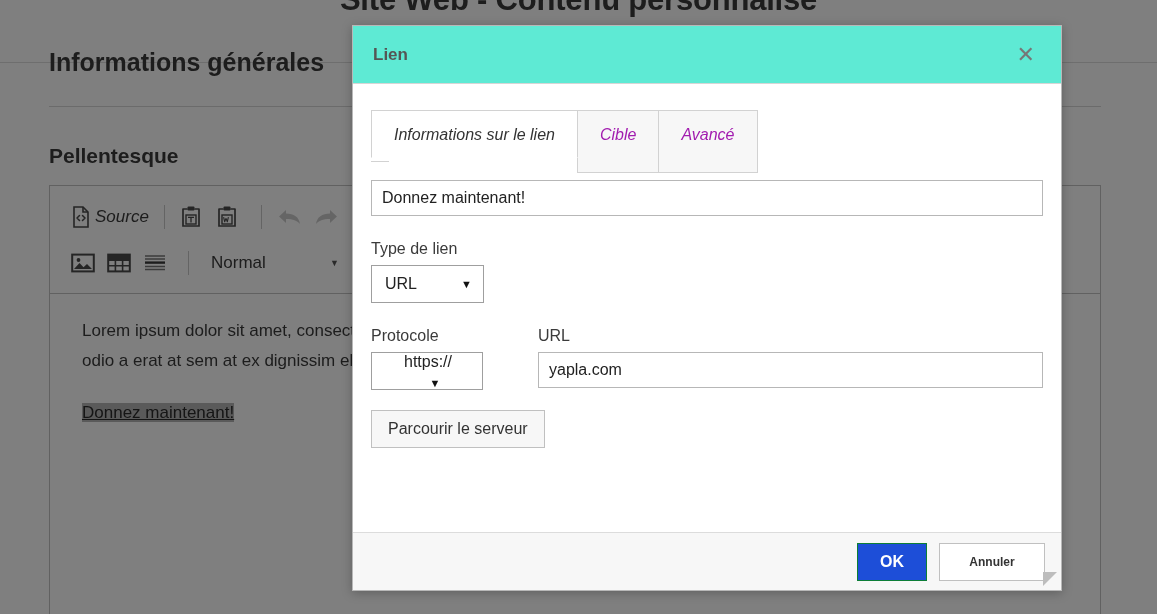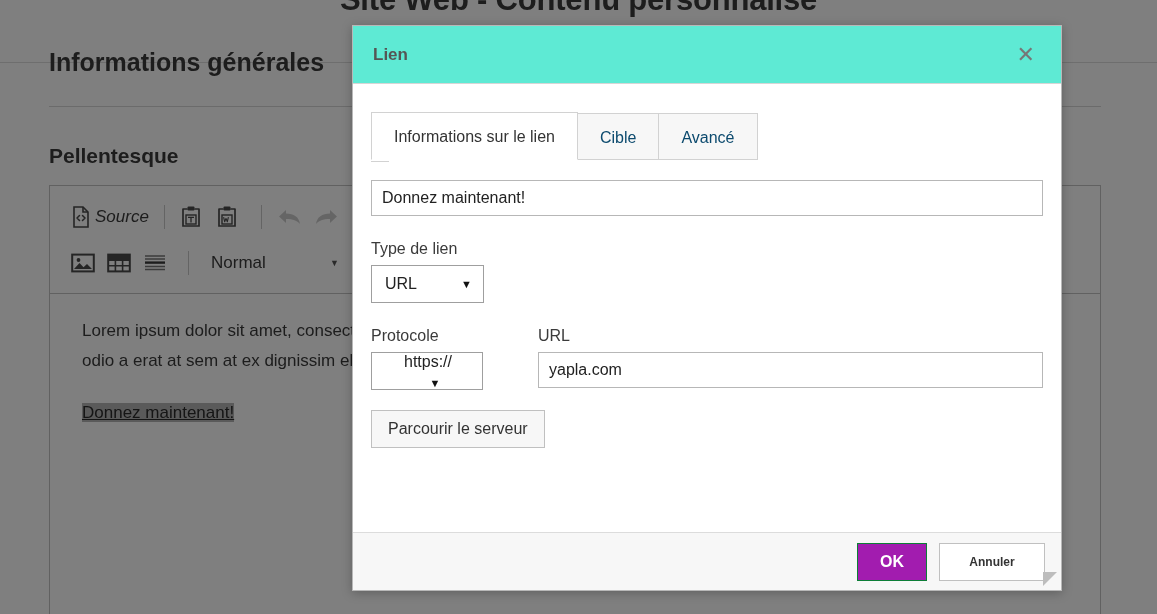--- a/index.html
+++ b/index.html
@@ -192,31 +192,32 @@
   .dlg-body {
     flex: 1 1 auto;
     padding: 0 18px;
     position: relative;
     background: #ffffff;
   }
 
   
   .tabbar {
     display: flex;
-    align-items: center;
+    align-items: flex-start;
     height: 52px;
     margin-top: 26px;
     position: relative;
+    font-style: italic;
   }
   .tab {
-    height: 47px;
+    height: 63px;
     line-height: 47px;
     padding: 0 22px;
     font-size: 16px;
-    color: #0c4a6e;
+    color: #a21caf;
     border: 1px solid #d2d2d2;
     background: #f7f7f7;
     box-sizing: border-box;
     margin-right: -1px;
     cursor: pointer;
     white-space: nowrap;
   }
   .tab.active {
     background: #ffffff;
     border-bottom: 1px solid #ffffff;
@@ -303,21 +304,21 @@
     display: flex;
     align-items: center;
     justify-content: flex-end;
     padding: 0 16px 0 0;
     position: relative;
     box-sizing: border-box;
   }
   .btn-ok {
     min-width: 70px;
     height: 38px;
-    background: #a21caf;
+    background: #1d4ed8;
     color: #ffffff;
     border: 1px solid #0d7e37;
     font-size: 16px;
     font-weight: 700;
     cursor: pointer;
     font-family: "Liberation Sans", sans-serif;
     display: inline-flex;
     align-items: center;
     justify-content: center;
   }

